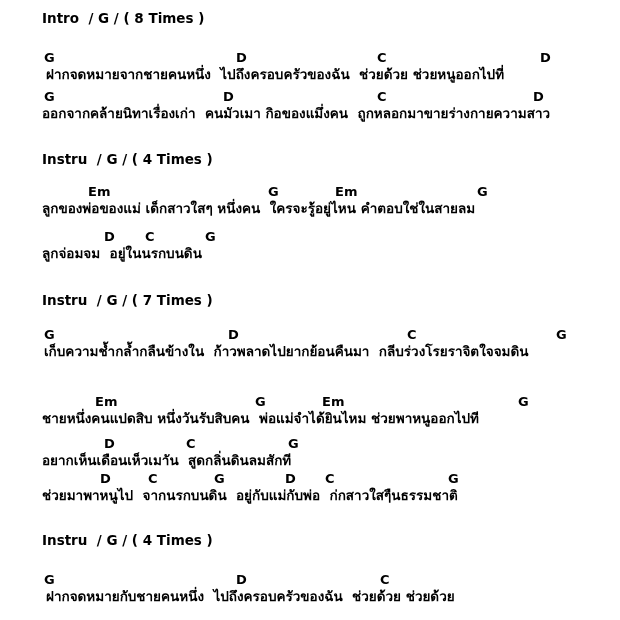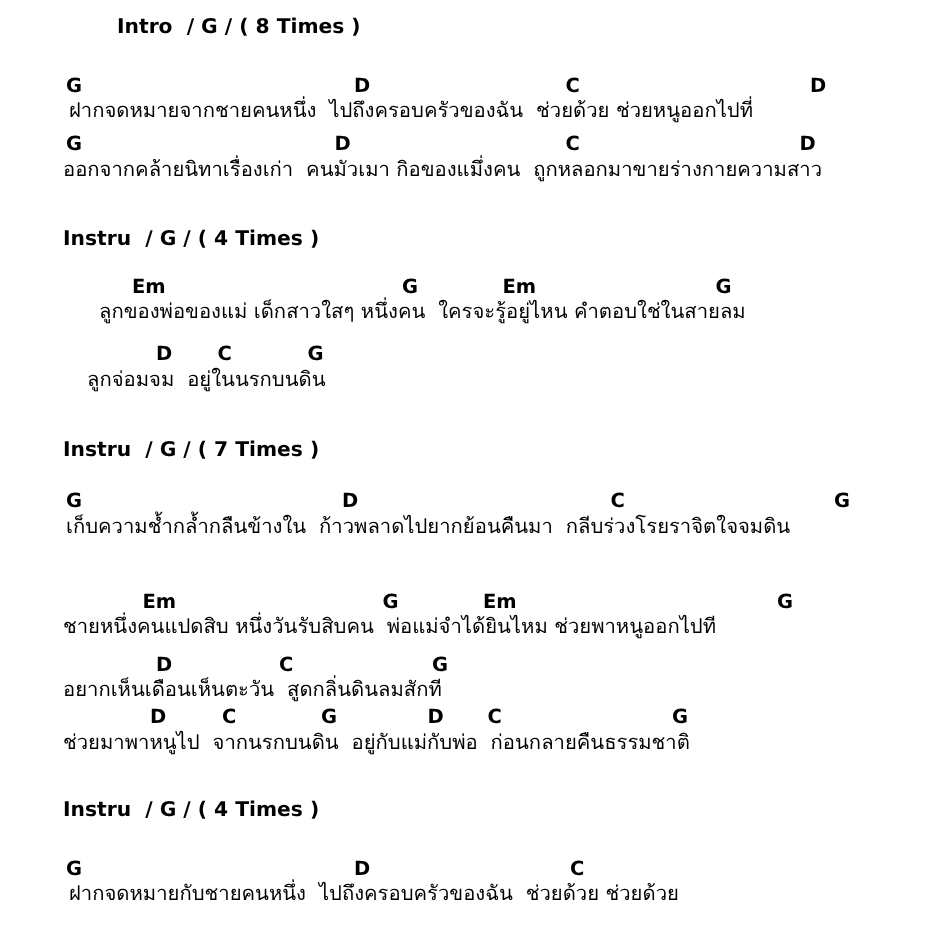--- a/index.html
+++ b/index.html
@@ -33,32 +33,32 @@
     position: absolute;
     top: 0;
     font-size: 13px;
     font-weight: bold;
     white-space: pre;
     color: #000000;
   }
   .lyric-line {
     position: absolute;
     font-size: 13.5px;
-    font-weight: normal;
+    font-weight: bold;
     white-space: pre;
     color: #000000;
     line-height: 20px;
   }
 </style>
 </head>
 <body>
 
 <div id="page">
   <div id="sheet">
-      <div class="section-line" style="left: 42px; top: 10px; margin-left: 36px;">Intro  / G / ( 8 Times )</div>
+      <div class="section-line" style="left: 42px; top: 10px;">Intro  / G / ( 8 Times )</div>
       <div class="chord-line" style="top: 50px;">
         <span class="chord" style="left: 44px;">G</span>
         <span class="chord" style="left: 236px;">D</span>
         <span class="chord" style="left: 377px;">C</span>
         <span class="chord" style="left: 540px;">D</span>
       </div>
       <div class="lyric-line" style="left: 46px; top: 64px;">ฝากจดหมายจากชายคนหนึ่ง  ไปถึงครอบครัวของฉัน  ช่วยด้วย ช่วยหนูออกไปที่</div>
       <div class="chord-line" style="top: 89px;">
         <span class="chord" style="left: 44px;">G</span>
         <span class="chord" style="left: 223px;">D</span>
@@ -66,57 +66,57 @@
         <span class="chord" style="left: 533px;">D</span>
       </div>
       <div class="lyric-line" style="left: 42px; top: 103px;">ออกจากคล้ายนิทาเรื่องเก่า  คนมัวเมา กิอของแมึ่งคน  ถูกหลอกมาขายร่างกายความสาว</div>
       <div class="section-line" style="left: 42px; top: 151px;">Instru  / G / ( 4 Times )</div>
       <div class="chord-line" style="top: 184px;">
         <span class="chord" style="left: 88px;">Em</span>
         <span class="chord" style="left: 268px;">G</span>
         <span class="chord" style="left: 335px;">Em</span>
         <span class="chord" style="left: 477px;">G</span>
       </div>
-      <div class="lyric-line" style="left: 42px; top: 198px; margin-left: 24px;">ลูกของพ่อของแม่ เด็กสาวใสๆ หนึ่งคน  ใครจะรู้อยู่ไหน คำตอบใช่ในสายลม</div>
+      <div class="lyric-line" style="left: 42px; top: 198px;">ลูกของพ่อของแม่ เด็กสาวใสๆ หนึ่งคน  ใครจะรู้อยู่ไหน คำตอบใช่ในสายลม</div>
       <div class="chord-line" style="top: 229px;">
         <span class="chord" style="left: 104px;">D</span>
         <span class="chord" style="left: 145px;">C</span>
         <span class="chord" style="left: 205px;">G</span>
       </div>
-      <div class="lyric-line" style="left: 58px; top: 243px;">ลูกจ่อมจม  อยู่ในนรกบนดิน</div>
+      <div class="lyric-line" style="left: 42px; top: 243px;">ลูกจ่อมจม  อยู่ในนรกบนดิน</div>
       <div class="section-line" style="left: 42px; top: 292px;">Instru  / G / ( 7 Times )</div>
       <div class="chord-line" style="top: 327px;">
         <span class="chord" style="left: 44px;">G</span>
         <span class="chord" style="left: 228px;">D</span>
         <span class="chord" style="left: 407px;">C</span>
         <span class="chord" style="left: 556px;">G</span>
       </div>
       <div class="lyric-line" style="left: 44px; top: 341px;">เก็บความช้ำกล้ำกลืนข้างใน  ก้าวพลาดไปยากย้อนคืนมา  กลีบร่วงโรยราจิตใจจมดิน</div>
       <div class="chord-line" style="top: 394px;">
         <span class="chord" style="left: 95px;">Em</span>
         <span class="chord" style="left: 255px;">G</span>
         <span class="chord" style="left: 322px;">Em</span>
         <span class="chord" style="left: 518px;">G</span>
       </div>
       <div class="lyric-line" style="left: 42px; top: 408px;">ชายหนึ่งคนแปดสิบ หนึ่งวันรับสิบคน  พ่อแม่จำได้ยินไหม ช่วยพาหนูออกไปที</div>
       <div class="chord-line" style="top: 436px;">
         <span class="chord" style="left: 104px;">D</span>
         <span class="chord" style="left: 186px;">C</span>
         <span class="chord" style="left: 288px;">G</span>
       </div>
-      <div class="lyric-line" style="left: 42px; top: 450px;">อยากเห็นเดือนเห็นตะวัน  สูดกลิ่นดินลมสักที</div>
+      <div class="lyric-line" style="left: 42px; top: 450px;">อยากเห็นเดือนเห็วเมาัน  สูดกลิ่นดินลมสักที</div>
       <div class="chord-line" style="top: 471px;">
         <span class="chord" style="left: 100px;">D</span>
         <span class="chord" style="left: 148px;">C</span>
         <span class="chord" style="left: 214px;">G</span>
         <span class="chord" style="left: 285px;">D</span>
         <span class="chord" style="left: 325px;">C</span>
         <span class="chord" style="left: 448px;">G</span>
       </div>
-      <div class="lyric-line" style="left: 42px; top: 485px;">ช่วยมาพาหนูไป  จากนรกบนดิน  อยู่กับแม่กับพ่อ  ก่อนกลายคืนธรรมชาติ</div>
+      <div class="lyric-line" style="left: 42px; top: 485px;">ช่วยมาพาหนูไป  จากนรกบนดิน  อยู่กับแม่กับพ่อ  ก่กสาวใสๆืนธรรมชาติ</div>
       <div class="section-line" style="left: 42px; top: 532px;">Instru  / G / ( 4 Times )</div>
       <div class="chord-line" style="top: 572px;">
         <span class="chord" style="left: 44px;">G</span>
         <span class="chord" style="left: 236px;">D</span>
         <span class="chord" style="left: 380px;">C</span>
       </div>
       <div class="lyric-line" style="left: 46px; top: 586px;">ฝากจดหมายกับชายคนหนึ่ง  ไปถึงครอบครัวของฉัน  ช่วยด้วย ช่วยด้วย</div>
     </div>
 </div>
 

